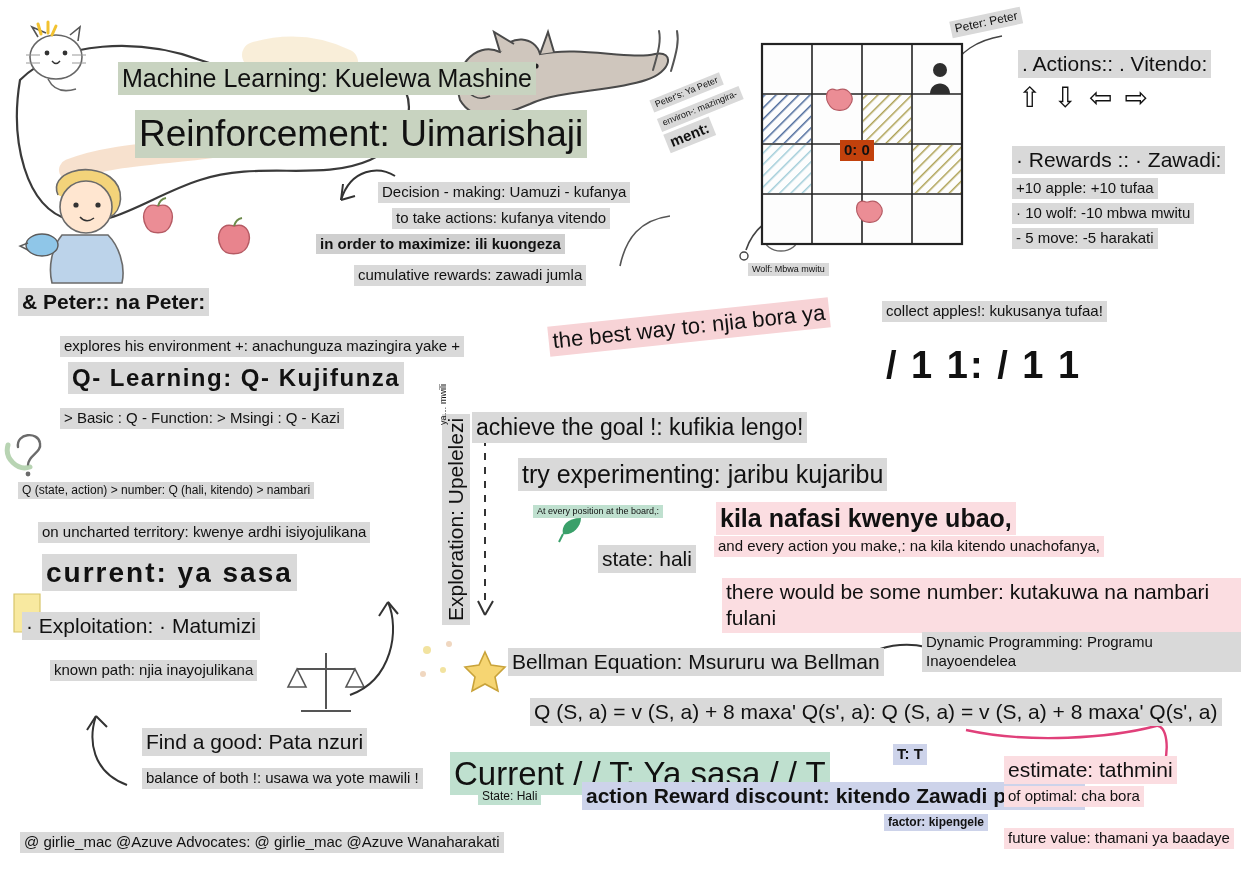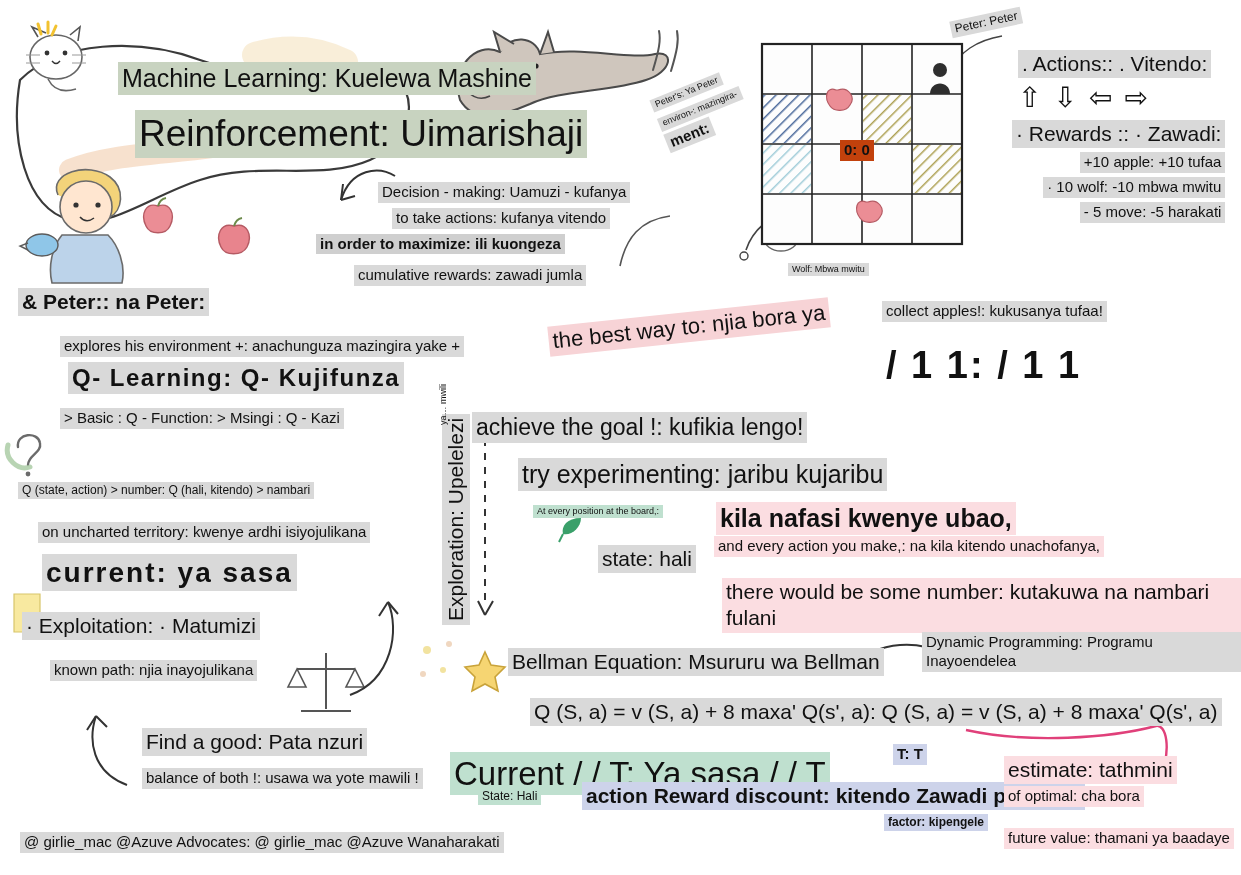--- a/index.html
+++ b/index.html
@@ -245,35 +245,35 @@
 <div class="abs rot-s3" style="left:950px;top:12px;">
   <span class="hl hl-gray xs">Peter: Peter</span>
 </div>
 <div class="abs" style="left:655px;top:72px;width:115px;">
   <div class="rot-s3" style="transform:rotate(-22deg);">
     <div><span class="hl hl-gray tiny">Peter's: Ya Peter</span></div>
     <div style="margin-top:2px;"><span class="hl hl-gray tiny">environ-: mazingira-</span></div>
     <div style="margin-top:3px;"><span class="hl hl-gray sm bold">ment:</span></div>
   </div>
 </div>
-<div class="abs" style="left:748px;top:258px;padding-left:40px;">
+<div class="abs" style="left:708px;top:258px;padding-left:40px;">
   <span class="hl hl-gray tiny">Wolf: Mbwa mwitu</span>
 </div>
 
 <div class="abs" style="left:1018px;top:50px;">
   <div><span class="hl hl-gray mid">. Actions:: . Vitendo:</span></div>
   <div style="margin-top:6px;display:flex;gap:12px;font-size:28px;line-height:1;">
     <span>⇧</span>
     <span>⇩</span>
     <span>⇦</span>
     <span>⇨</span>
   </div>
 </div>
 
-<div class="abs" style="left:1012px;top:120px;text-align:right;">
+<div class="abs" style="left:1012px;top:146px;">
   <div><span class="hl hl-gray mid">· Rewards :: · Zawadi:</span></div>
   <div style="margin-top:4px;"><span class="hl hl-gray sm">+10 apple: +10 tufaa</span></div>
   <div style="margin-top:4px;"><span class="hl hl-gray sm">· 10 wolf: -10 mbwa mwitu</span></div>
   <div style="margin-top:4px;"><span class="hl hl-gray sm">- 5 move: -5 harakati</span></div>
 </div>
 
 <div class="abs" style="left:378px;top:182px;">
   <div><span class="hl hl-gray sm">Decision - making: Uamuzi - kufanya</span></div>
   <div style="margin-top:5px;margin-left:14px;"><span class="hl hl-gray sm">to take actions: kufanya vitendo</span></div>
   <div style="margin-top:5px;margin-left:-62px;"><span class="hl hl-dark sm bold">in order to maximize: ili kuongeza</span></div>

